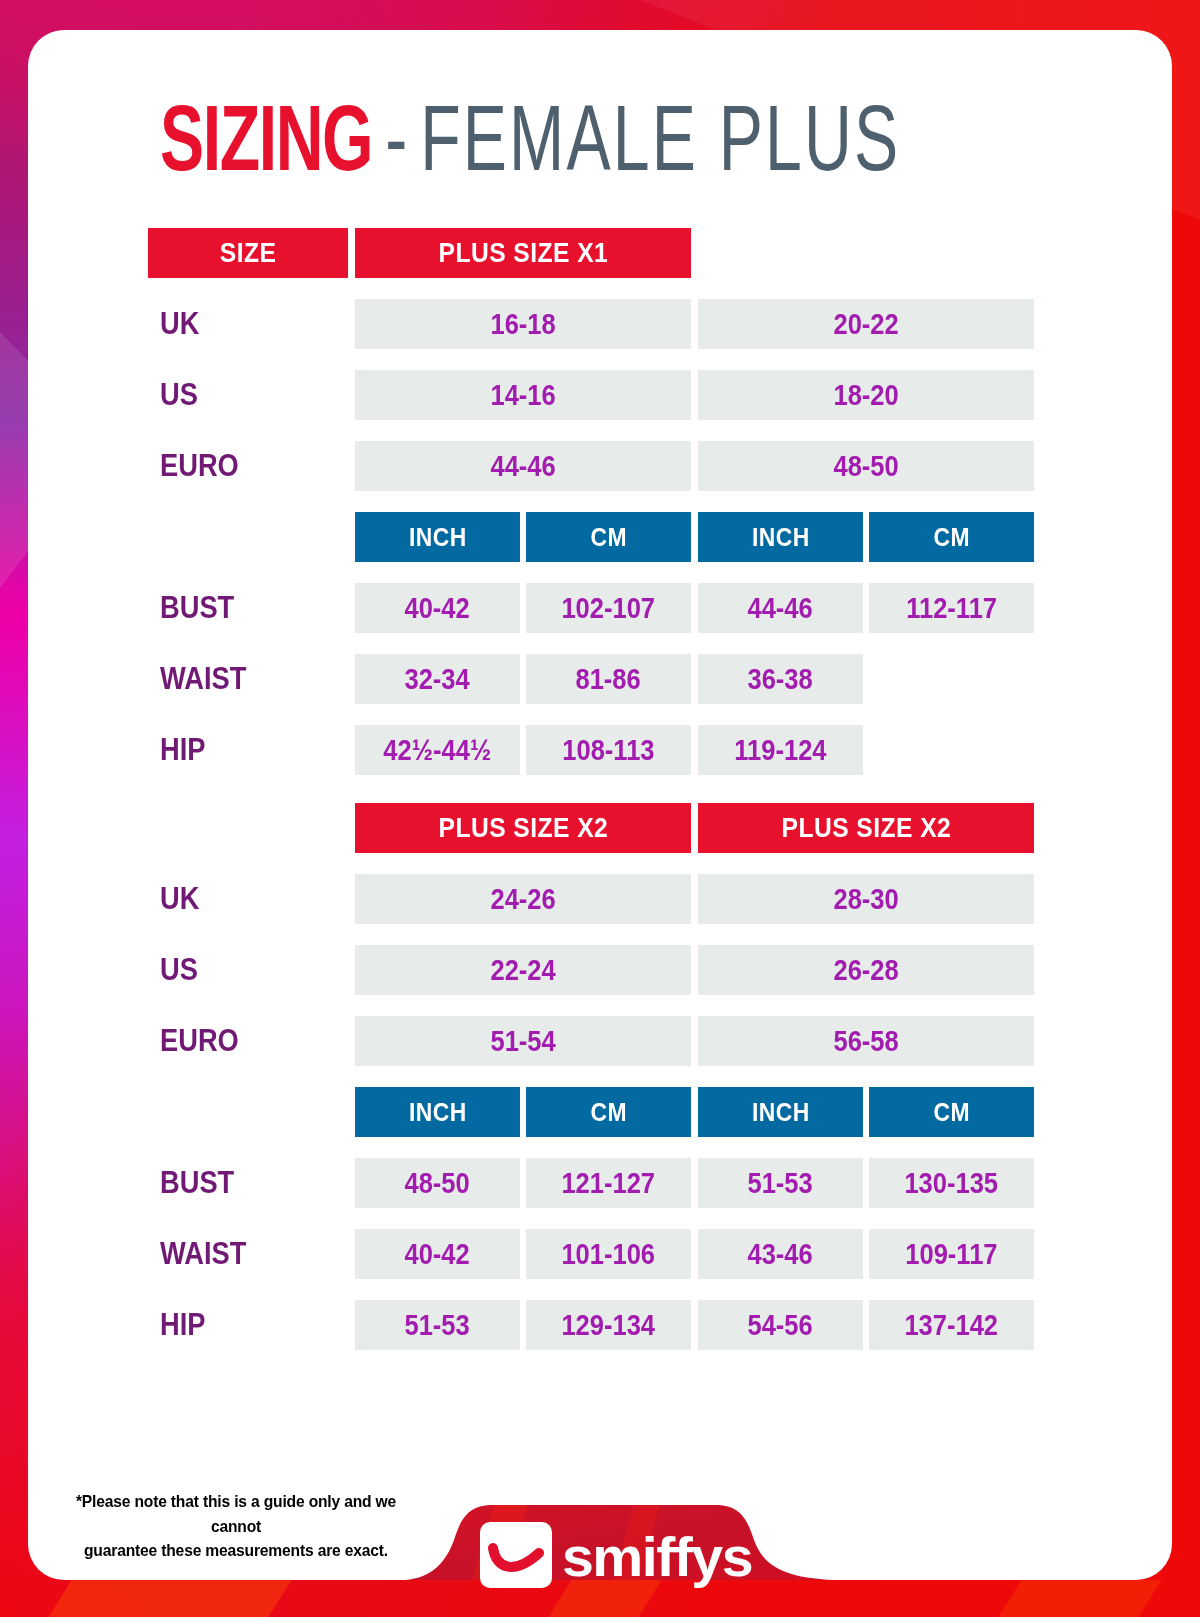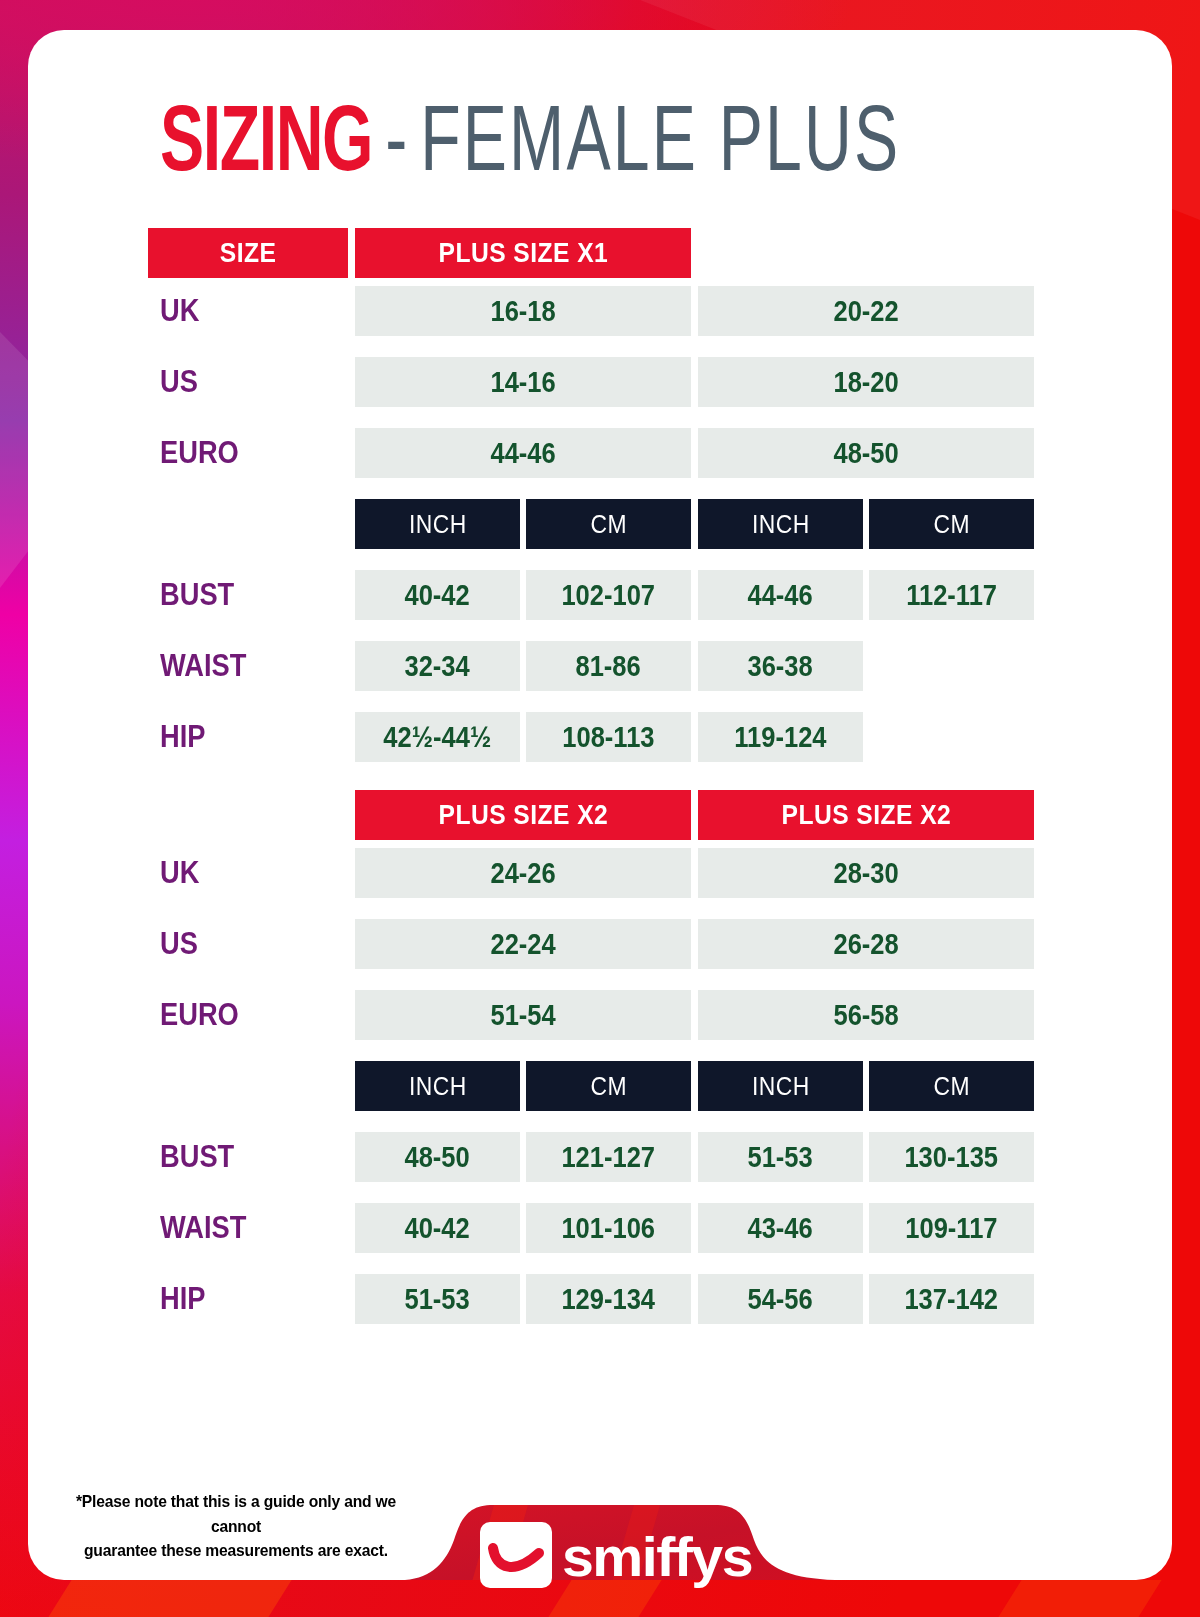--- a/index.html
+++ b/index.html
@@ -25,31 +25,31 @@
 
   .title{position:absolute;left:120px;top:44px;margin:12px;font-size:92px;white-space:nowrap;font-weight:normal;}
   .title .t-wrap{display:inline-block;transform:scaleX(.72);transform-origin:left center;}
   .t-red{color:#e8112d;font-weight:bold;letter-spacing:-2px;}
   .t-sep{color:#4e5f6d;margin:0 18px;font-weight:normal;}
   .t-slate{color:#4e5f6d;font-weight:normal;letter-spacing:3px;}
 
   .tables{position:absolute;left:120px;top:198px;width:895px;}
   .size-table{margin-bottom:28px;}
   .row{display:flex;gap:7px;margin-bottom:21px;}
-  .row.hdr-row{margin-bottom:8px;}
+  .row.hdr-row{margin-bottom:21px;}
   .row.unit-row{margin-top:5px;}
   .cell{height:50px;display:flex;align-items:center;justify-content:center;box-sizing:border-box;}
   .label-col{flex:0 0 200px;width:200px;}
   .wide{flex:0 0 336px;width:336px;}
   .split{display:flex;gap:6px;}
   .half{flex:0 0 165px;width:165px;}
   .label-cell{justify-content:flex-start;padding-left:12px;color:#701a75;font-weight:bold;font-size:31px;}
   .red-box{background:#e8112d;color:#ffffff;font-weight:bold;font-size:28px;letter-spacing:.5px;}
-  .gray{background:#e7ebe9;color:#14532d;font-weight:bold;font-size:29px;}
-  .unit{background:#0f172a;color:#ffffff;font-weight:normal;font-size:26px;letter-spacing:.5px;}
+  .gray{background:#e7ebe9;color:#a21caf;font-weight:bold;font-size:29px;}
+  .unit{background:#0369a1;color:#ffffff;font-weight:bold;font-size:26px;letter-spacing:.5px;}
   .cnd{display:inline-block;transform:scaleX(.88);transform-origin:center;white-space:nowrap;}
   .label-cell .cnd{transform-origin:left center;}
 
   .disclaimer{position:absolute;left:18px;top:1460px;width:380px;margin:0;text-align:center;
     font-size:17px;font-weight:bold;color:#000;line-height:1.45;letter-spacing:-.2px;
     transform:scaleX(.92);transform-origin:center;}
   .disclaimer span{display:block;}
 
   .logo-svg{position:absolute;left:372px;top:1468px;width:440px;height:119px;overflow:visible;}
 </style>

